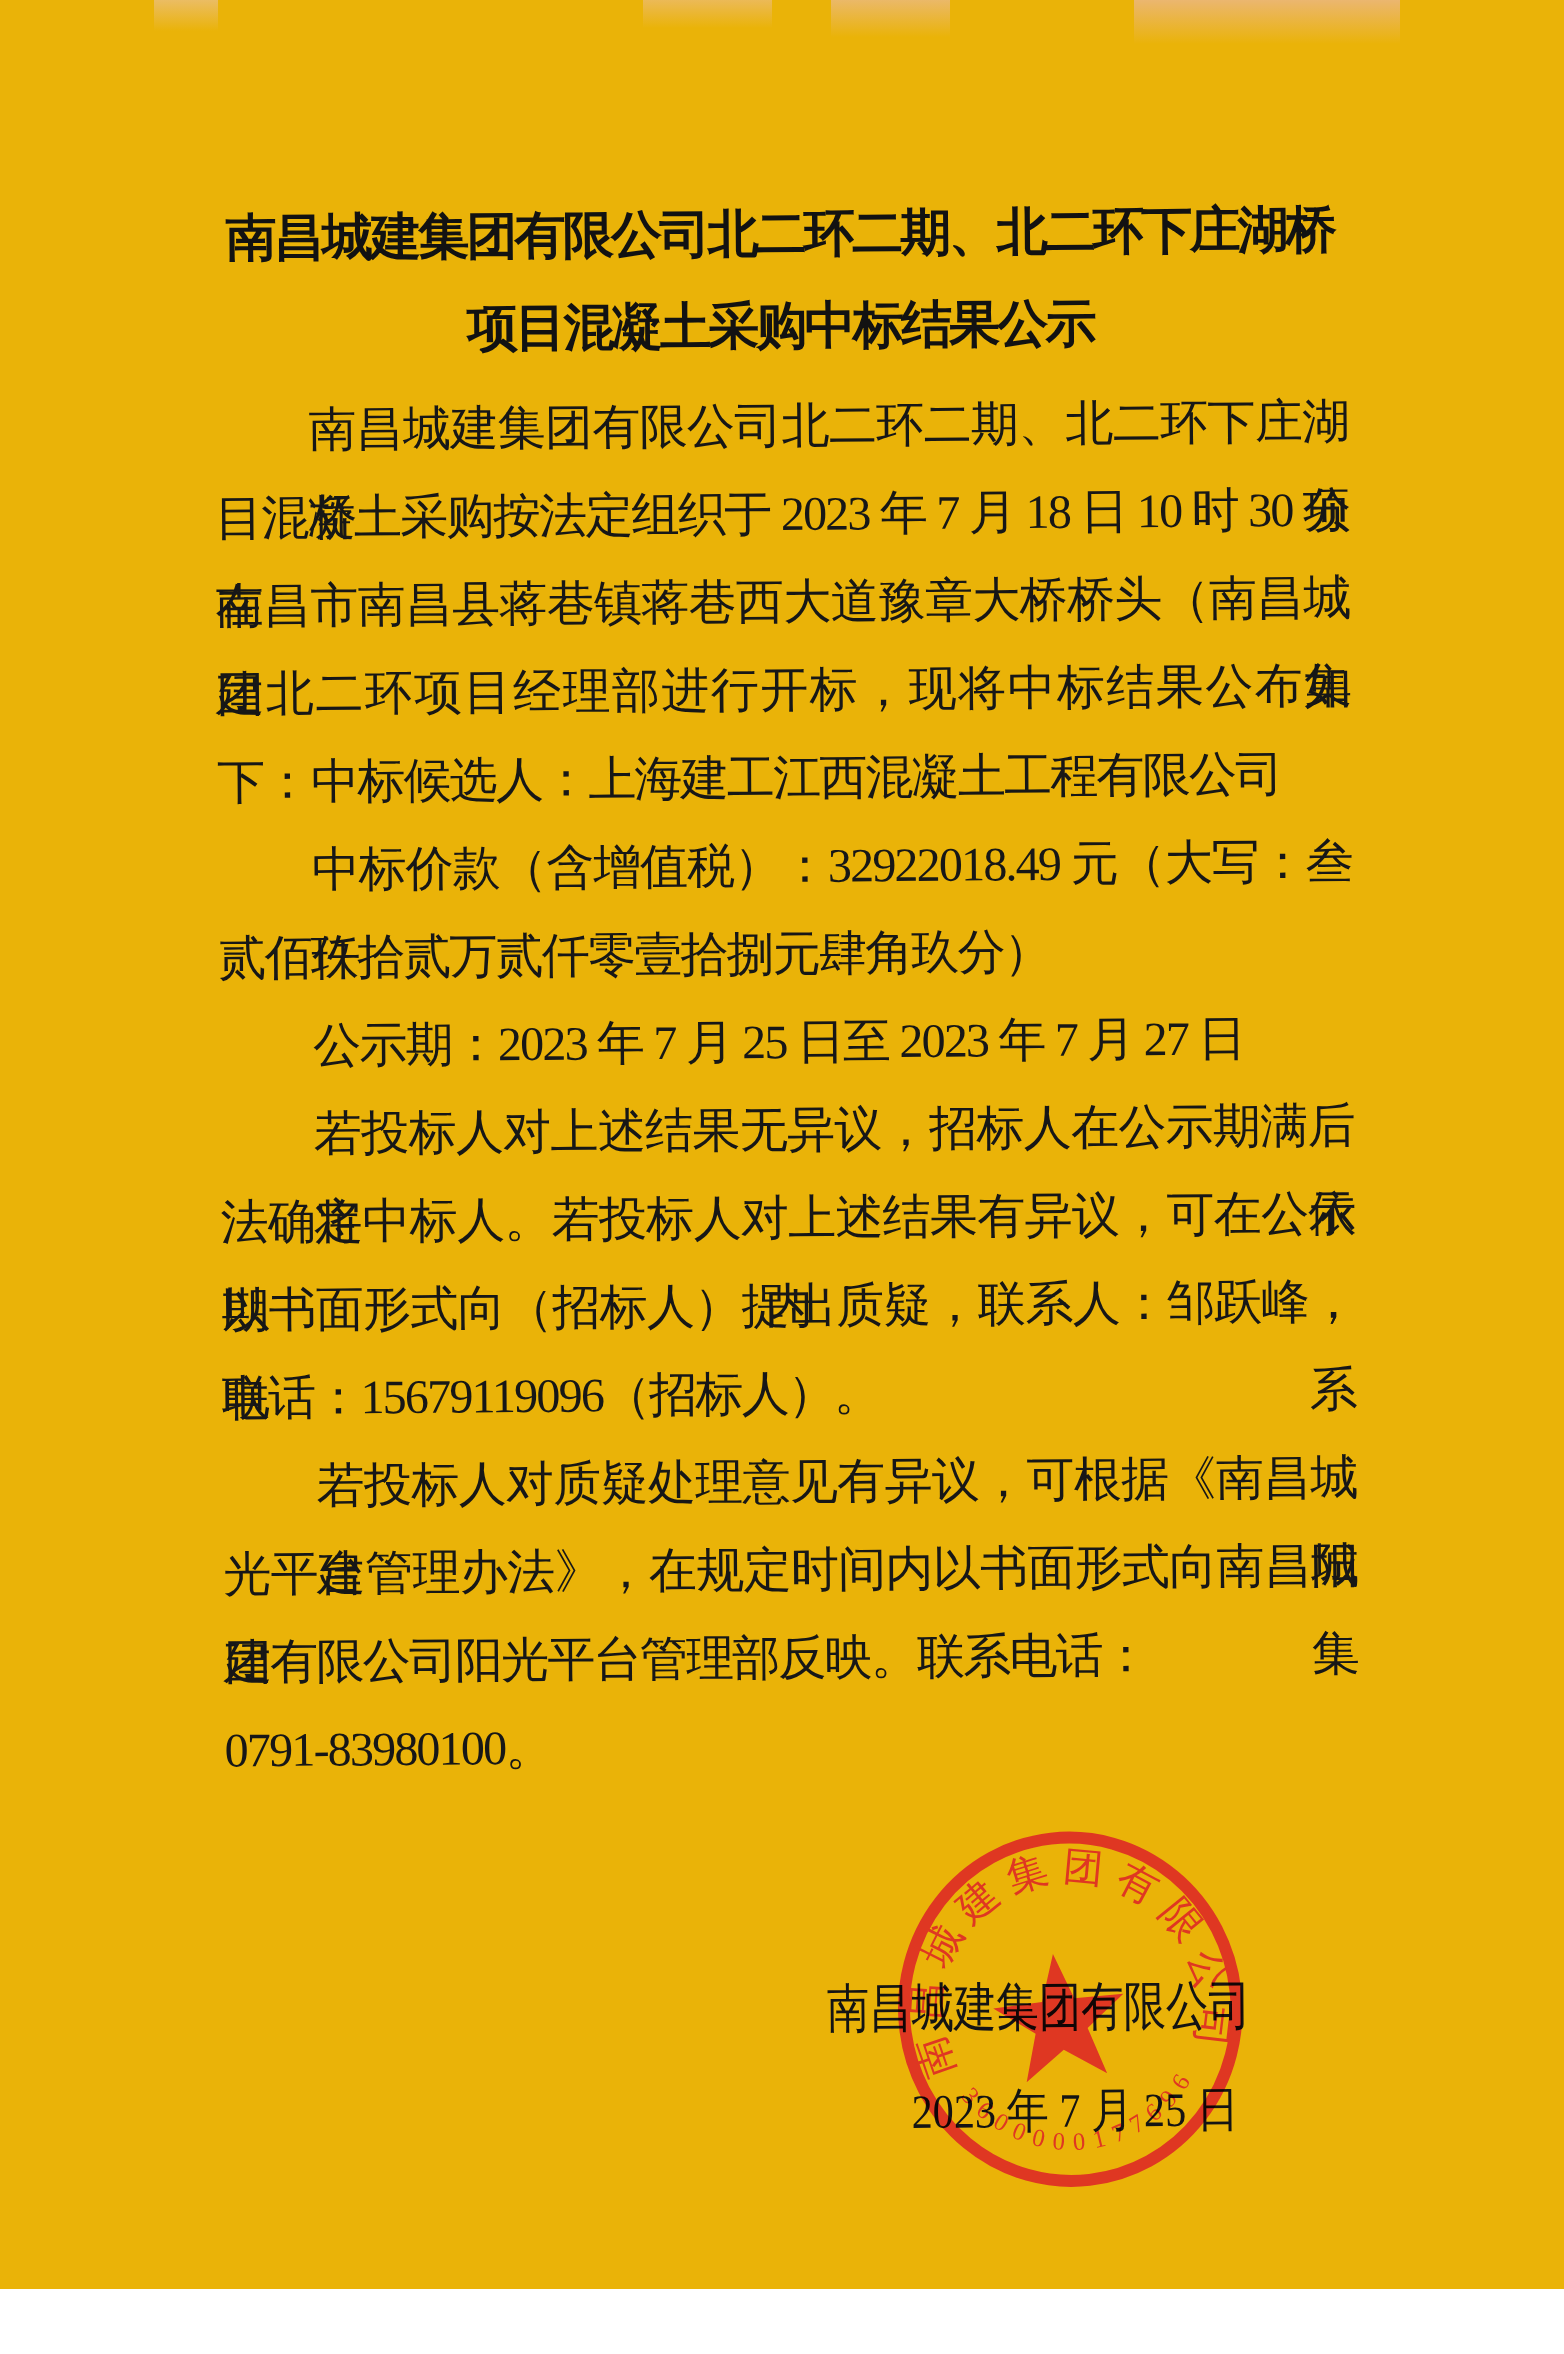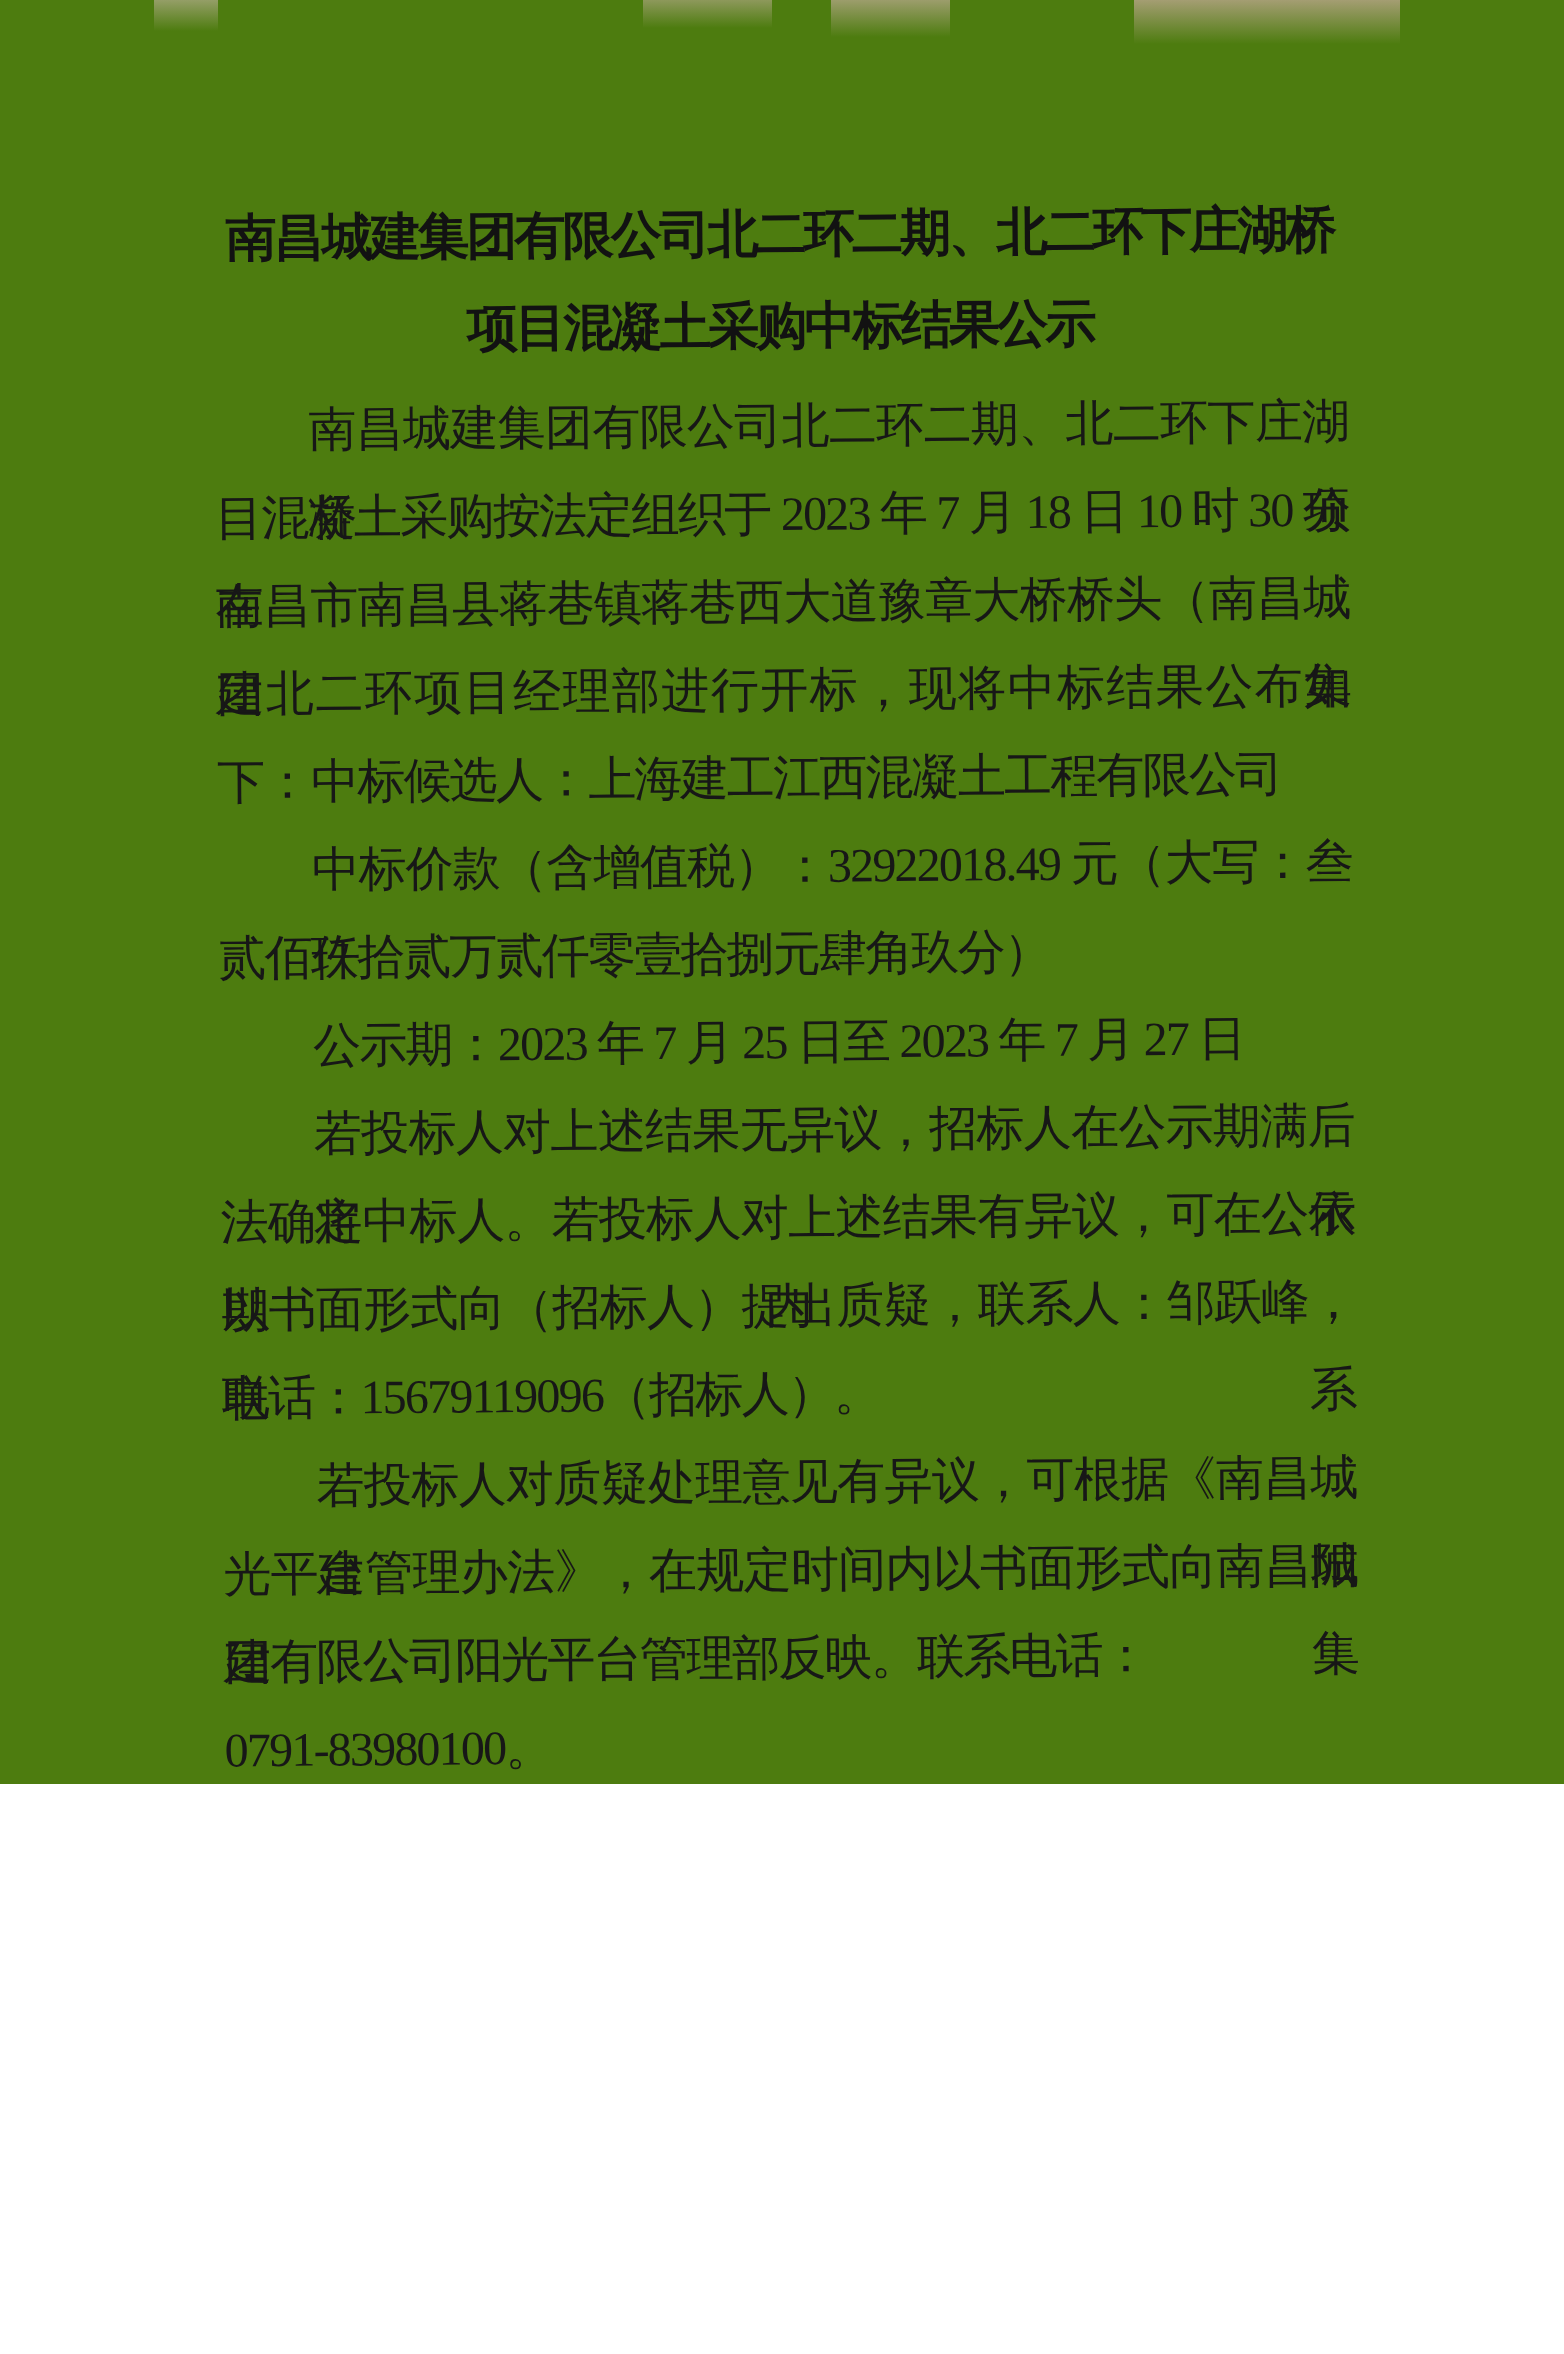--- a/index.html
+++ b/index.html
@@ -2,22 +2,22 @@
 <html style="font-size:14.7px"><head>
 <meta charset="utf-8">
 <style>
   html, body { margin: 0; padding: 0; }
   body {
     width: 1565px; height: 2355px;
     background: #ffffff;
     font-family: "Liberation Serif", "DejaVu Serif", serif;
   }
   .page {
-    position: relative; width: 1565px; height: 1784px;
-    background: #4d7c0f; overflow: hidden;
+    position: relative; width: 1565px; height: 2289px;
+    background: #eab308; overflow: hidden;
   }
   
   .streak { position: absolute; top: 0; pointer-events: none; }
   .s1 { left: 154px; width: 64px;  height: 31px; background: linear-gradient(rgba(236,200,210,.45), rgba(236,200,210,0)); }
   .s2 { left: 643px; width: 129px; height: 27.5px; background: linear-gradient(rgba(238,195,205,.40), rgba(238,195,205,0)); }
   .s3 { left: 831px; width: 119px; height: 37px; background: linear-gradient(rgba(235,190,200,.50), rgba(235,190,200,0)); }
   .s4 { left: 1134px; width: 266px; height: 44px; background: linear-gradient(rgba(236,185,196,.55), rgba(236,185,196,0)); }
 
   .tilt {
     position: absolute; left: 0; top: 0; width: 1565px; height: 2355px;

